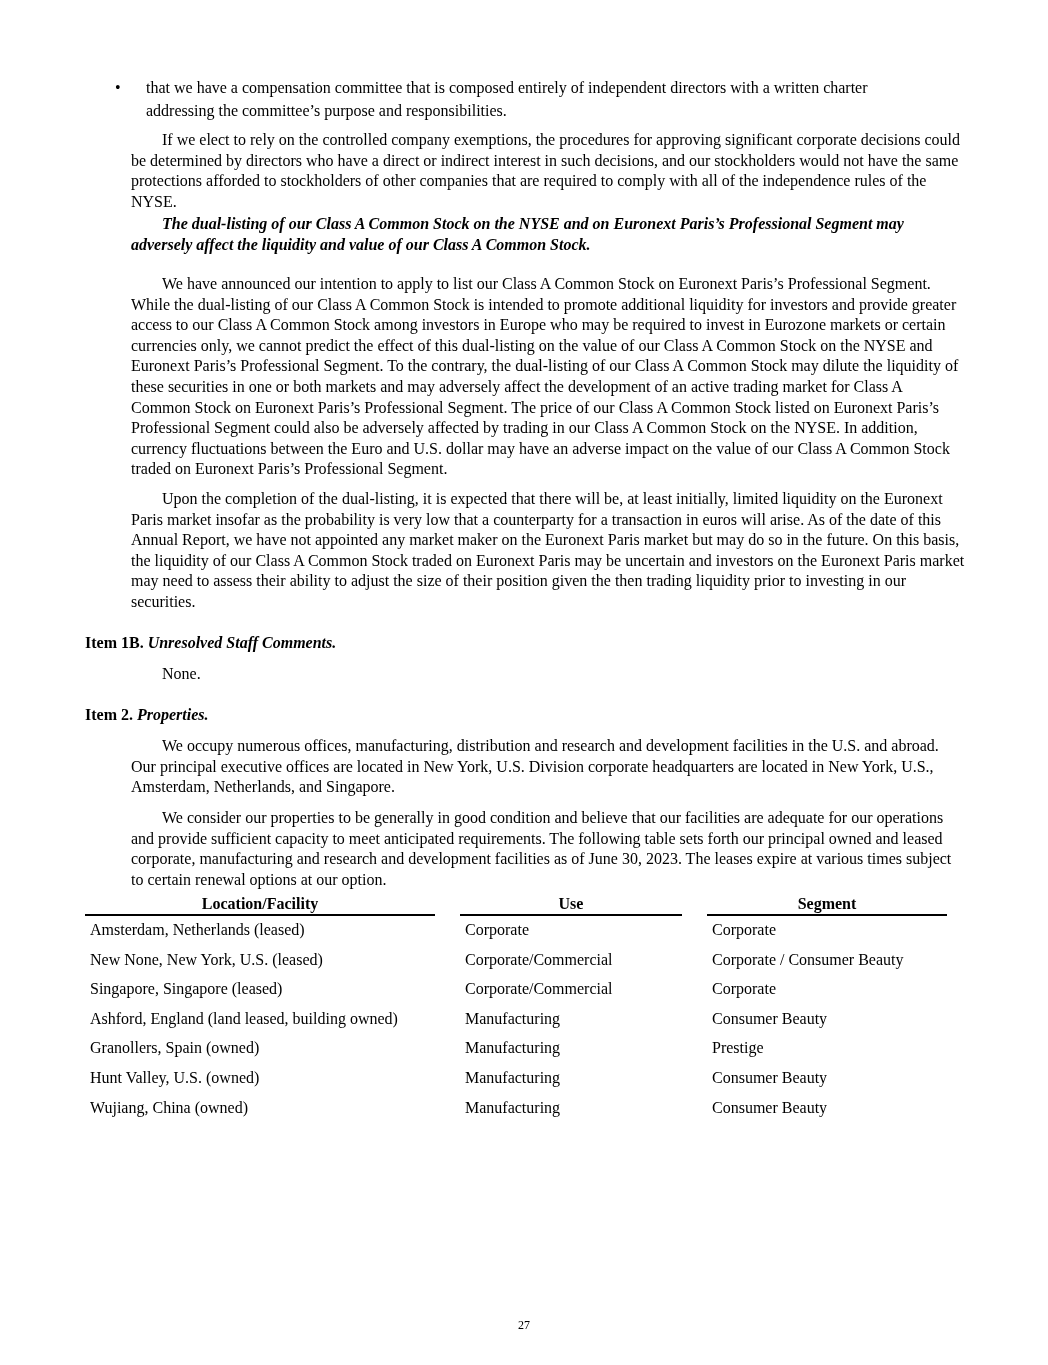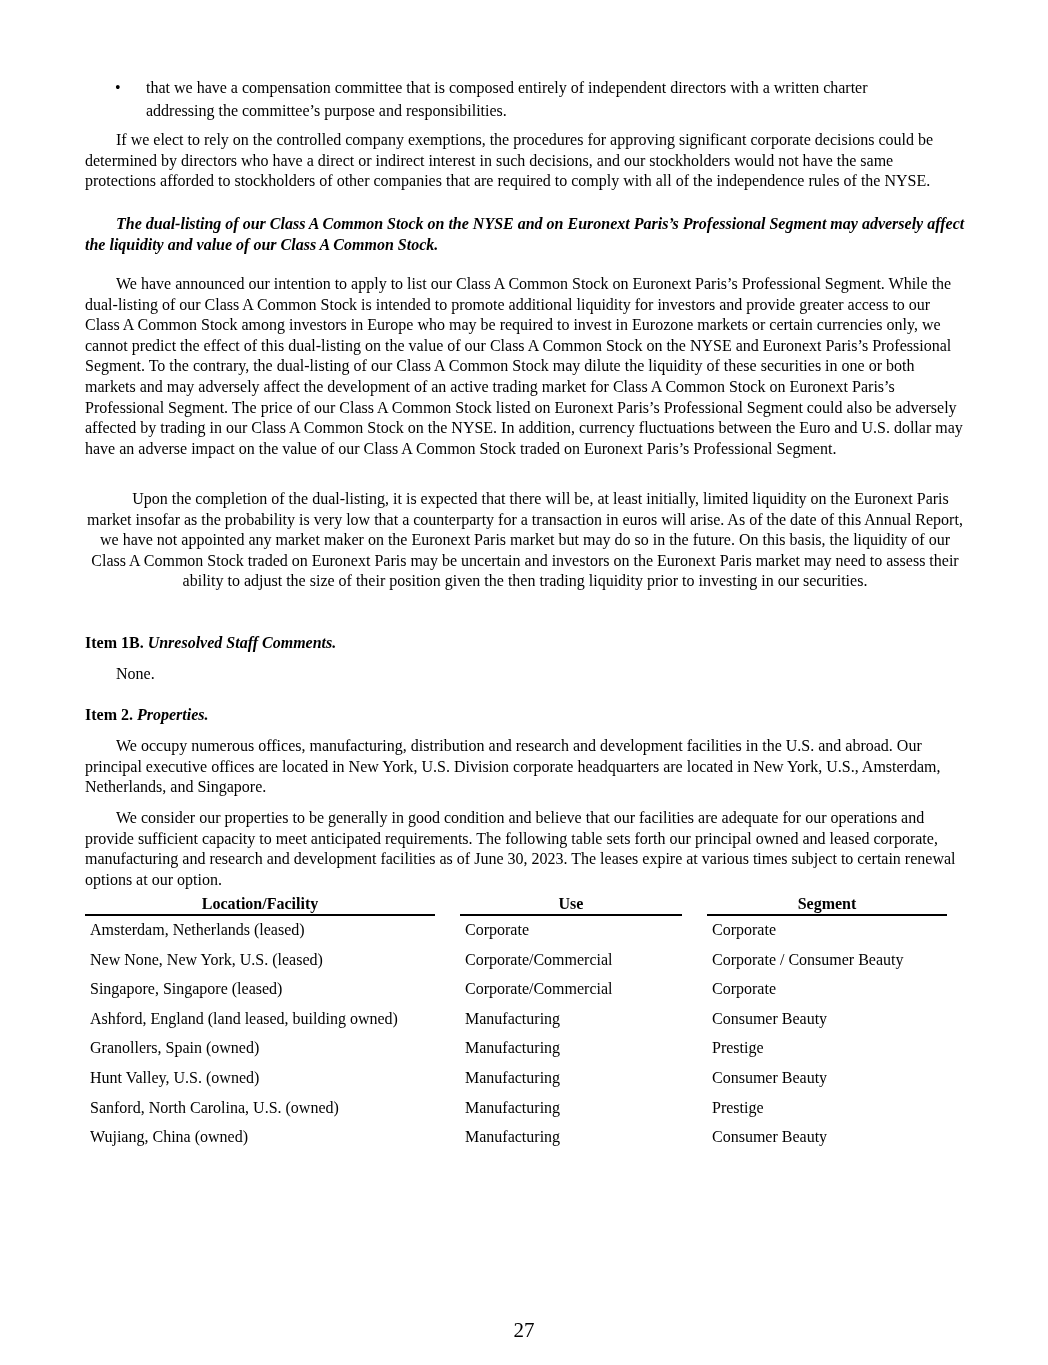--- a/index.html
+++ b/index.html
@@ -1,38 +1,38 @@
 <!DOCTYPE html>
 <html><head>
 <meta charset="utf-8">
 <style>
   html, body { margin: 0; padding: 0; background: #ffffff; }
   body {
     width: 1048px; height: 1365px; position: relative; overflow: hidden;
     font-family: "Liberation Serif", serif; color: #000; font-size: 16px;
   }
   p { margin: 0; line-height: 20.6px; }
-  .indent { text-indent: 31px; }
+  .indent { text-indent: 31px; margin-left: 46px; }
   .bullet-row { position: absolute; left: 115px; top: 77px; width: 820px; }
   .bullet-dot { position: absolute; left: 0; top: 0; line-height: 22px; }
   .bullet-text { margin-left: 31px; line-height: 22.5px; }
   .block { position: absolute; left: 85px; width: 880px; }
   .heading-bi { font-weight: bold; font-style: italic; }
   .item-head { font-weight: bold; }
   .item-head .it { font-style: italic; }
   table.props { position: absolute; left: 85px; top: 894px; border-collapse: separate; border-spacing: 0; }
   table.props th { font-weight: bold; text-align: center; padding: 0; height: 20px; line-height: 20px; vertical-align: bottom; }
   table.props th span { display: block; border-bottom: 2px solid #000; }
   table.props td { padding: 0 0 0 5px; height: 25.6px; line-height: 20px; vertical-align: top; padding-top: 4px; white-space: nowrap; }
   .c1 { width: 350px; }
   .gap1 { width: 25px; }
   .c2 { width: 222px; }
   .gap2 { width: 25px; }
   .c3 { width: 240px; }
-  .page-num { position: absolute; top: 1318px; left: 0; width: 1048px; text-align: center; font-size: 21px; }
+  .page-num { position: absolute; top: 1318px; left: 0; width: 1048px; text-align: center; font-size: 12px; }
 </style>
 </head>
 <body>
 
 <div class="bullet-row">
   <span class="bullet-dot">•</span>
   <p class="bullet-text">that we have a compensation committee that is composed entirely of independent directors with a written charter addressing the committee’s purpose and responsibilities.</p>
 </div>
 
 <div class="block" style="top:130px;">
@@ -40,21 +40,21 @@
 </div>
 
 <div class="block" style="top:214px;">
   <p class="indent heading-bi">The dual-listing of our Class A Common Stock on the NYSE and on Euronext Paris’s Professional Segment may adversely affect the liquidity and value of our Class A Common Stock.</p>
 </div>
 
 <div class="block" style="top:274px;">
   <p class="indent">We have announced our intention to apply to list our Class A Common Stock on Euronext Paris’s Professional Segment. While the dual-listing of our Class A Common Stock is intended to promote additional liquidity for investors and provide greater access to our Class A Common Stock among investors in Europe who may be required to invest in Eurozone markets or certain currencies only, we cannot predict the effect of this dual-listing on the value of our Class A Common Stock on the NYSE and Euronext Paris’s Professional Segment. To the contrary, the dual-listing of our Class A Common Stock may dilute the liquidity of these securities in one or both markets and may adversely affect the development of an active trading market for Class A Common Stock on Euronext Paris’s Professional Segment. The price of our Class A Common Stock listed on Euronext Paris’s Professional Segment could also be adversely affected by trading in our Class A Common Stock on the NYSE. In addition, currency fluctuations between the Euro and U.S. dollar may have an adverse impact on the value of our Class A Common Stock traded on Euronext Paris’s Professional Segment.</p>
 </div>
 
-<div class="block" style="top:489px;text-align:center;">
+<div class="block" style="top:489px;">
   <p class="indent">Upon the completion of the dual-listing, it is expected that there will be, at least initially, limited liquidity on the Euronext Paris market insofar as the probability is very low that a counterparty for a transaction in euros will arise. As of the date of this Annual Report, we have not appointed any market maker on the Euronext Paris market but may do so in the future. On this basis, the liquidity of our Class A Common Stock traded on Euronext Paris may be uncertain and investors on the Euronext Paris market may need to assess their ability to adjust the size of their position given the then trading liquidity prior to investing in our securities.</p>
 </div>
 
 <div class="block" style="top:633px;">
   <p class="item-head">
     <span>Item 1B.</span>
     <span class="it">Unresolved Staff Comments.</span>
   </p>
 </div>
 
@@ -130,27 +130,20 @@
         <td>Prestige</td>
       </tr>
     <tr>
         <td>Hunt Valley, U.S. (owned)</td>
         <td></td>
         <td>Manufacturing</td>
         <td></td>
         <td>Consumer Beauty</td>
       </tr>
     <tr>
-        <td>Sanford, North Carolina, U.S. (owned)</td>
-        <td></td>
-        <td>Manufacturing</td>
-        <td></td>
-        <td>Prestige</td>
-      </tr>
-    <tr>
         <td>Wujiang, China (owned)</td>
         <td></td>
         <td>Manufacturing</td>
         <td></td>
         <td>Consumer Beauty</td>
       </tr>
   </tbody>
 </table>
 
 <div class="page-num">27</div>

